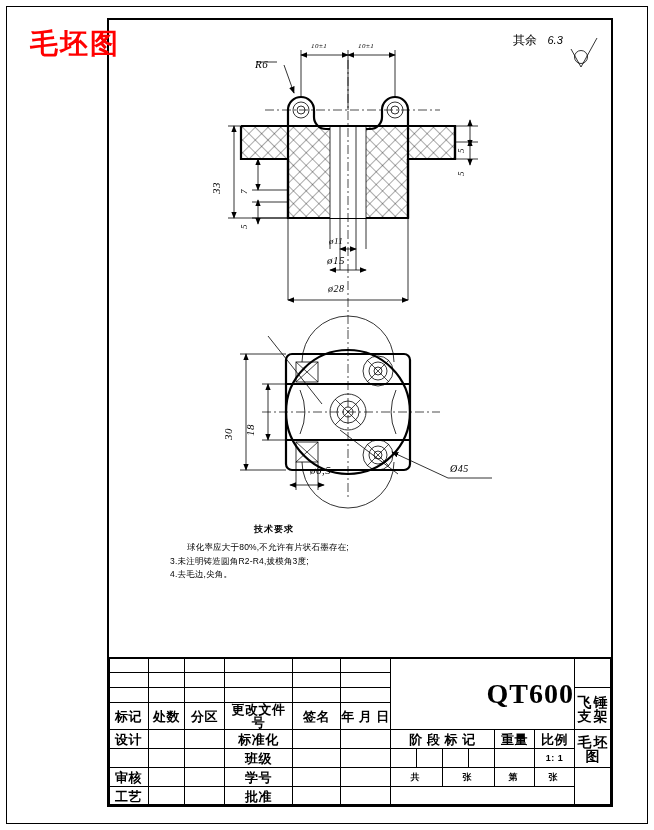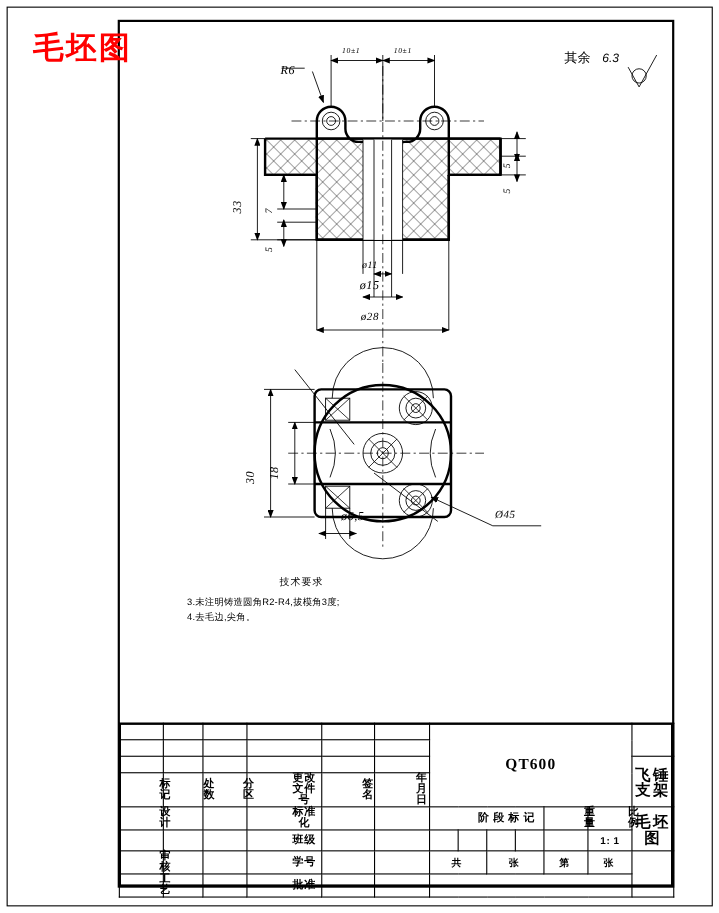--- a/index.html
+++ b/index.html
@@ -23,21 +23,21 @@
   
   .red-title{
     position:absolute;left:30px;top:30px;
     font-size:28px;line-height:28px;letter-spacing:2px;
     color:#ff0000;font-weight:700;
     font-family:"DejaVu Sans",sans-serif;
     white-space:nowrap;
   }
 
   
-  .rough-note{position:absolute;left:513px;top:44px;white-space:nowrap;}
+  .rough-note{position:absolute;left:513px;top:32px;white-space:nowrap;}
   .rough-note .rn-text{font-size:12px;vertical-align:14px;}
   .rough-note .rn-val{font-size:11px;font-style:italic;vertical-align:14px;margin-left:6px;}
   .rough-sym{display:inline-block;vertical-align:middle;margin-left:1px;}
 
   
   svg.draw{position:absolute;left:0;top:0;width:654px;height:830px;overflow:visible;}
   .thick{stroke:#000;stroke-width:2.2;fill:none;}
   .thin{stroke:#000;stroke-width:0.8;fill:none;}
   .dimln{stroke:#000;stroke-width:0.8;fill:none;}
   .center{stroke:#000;stroke-width:0.7;fill:none;stroke-dasharray:9 3 2 3;}
@@ -50,36 +50,36 @@
     white-space:nowrap;letter-spacing:0.5px;
   }
   .dim.rot{transform-origin:left bottom;transform:rotate(-90deg);}
   .dim.sm{font-size:9px;}
   .dim.xs{font-size:7px;}
   .dim.lg{font-size:10px;}
 
   
   .tech-req{position:absolute;left:170px;top:523px;width:260px;}
   .tech-req .tr-title{
-    font-size:9px;font-weight:400;text-align:center;width:120px;
+    font-size:9px;font-weight:700;text-align:center;width:120px;
     margin:0 0 5px 44px;letter-spacing:1px;
   }
   .tech-req .tr-line{font-size:8.5px;line-height:13.5px;white-space:nowrap;letter-spacing:0.2px;}
   .tech-req .tr-line.ind{padding-left:17px;}
 
   
   .tb{position:absolute;left:108px;top:657px;width:504px;height:149px;}
   .tb table{border-collapse:collapse;width:504px;height:149px;table-layout:fixed;}
   .tb td{
     border:1px solid #000;padding:0;text-align:center;vertical-align:middle;
     font-size:9px;font-weight:700;line-height:1;letter-spacing:0.5px;
   }
-  .tb td.lbl{font-size:10px;padding-left:36px;}
-  .tb td.big{font-size:14px;font-weight:700;letter-spacing:1px;
-             font-family:"Liberation Serif","DejaVu Serif",serif;}
+  .tb td.lbl{font-size:13px;}
+  .tb td.big{font-size:28px;font-weight:700;letter-spacing:1px;
+             font-family:"Liberation Serif","DejaVu Serif",serif;text-align:right;}
   .tb td.name{font-size:14px;font-weight:700;letter-spacing:2px;}
   .tb td.sp{font-size:9px;letter-spacing:3px;}
   .tbwrap{position:absolute;left:108px;top:657px;width:504px;height:149px;
           border:2px solid #000;box-sizing:border-box;pointer-events:none;}
 </style>
 </head>
 <body>
 
 <div id="sheet">
 
@@ -275,20 +275,21 @@
 
   <div class="dim" style="left:255px;top:58px;">R6</div>
 
   <div class="dim rot" style="left:234px;top:428px;">30</div>
   <div class="dim rot" style="left:256px;top:424px;">18</div>
   <div class="dim" style="left:310px;top:464px;">ø6,5</div>
   <div class="dim lg" style="left:450px;top:463px;">Ø45</div>
 
   <div class="tech-req">
     <div class="tr-title">技术要求</div>
+    <div class="tr-line ind">球化率应大于80%,不允许有片状石墨存在;</div>
     <div class="tr-line">3.未注明铸造圆角R2-R4,拔模角3度;</div>
     <div class="tr-line">4.去毛边,尖角。</div>
   </div>
 
   <div class="tb">
     <table>
       <colgroup>
         <col style="width:40px">
           <col style="width:36px">
           <col style="width:40px">

